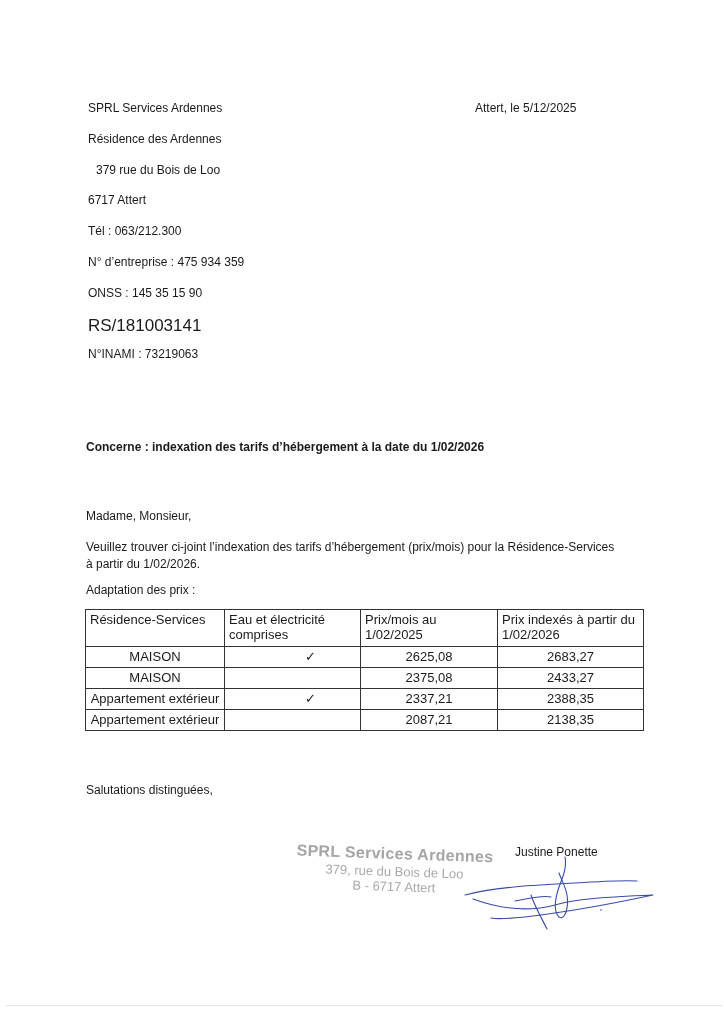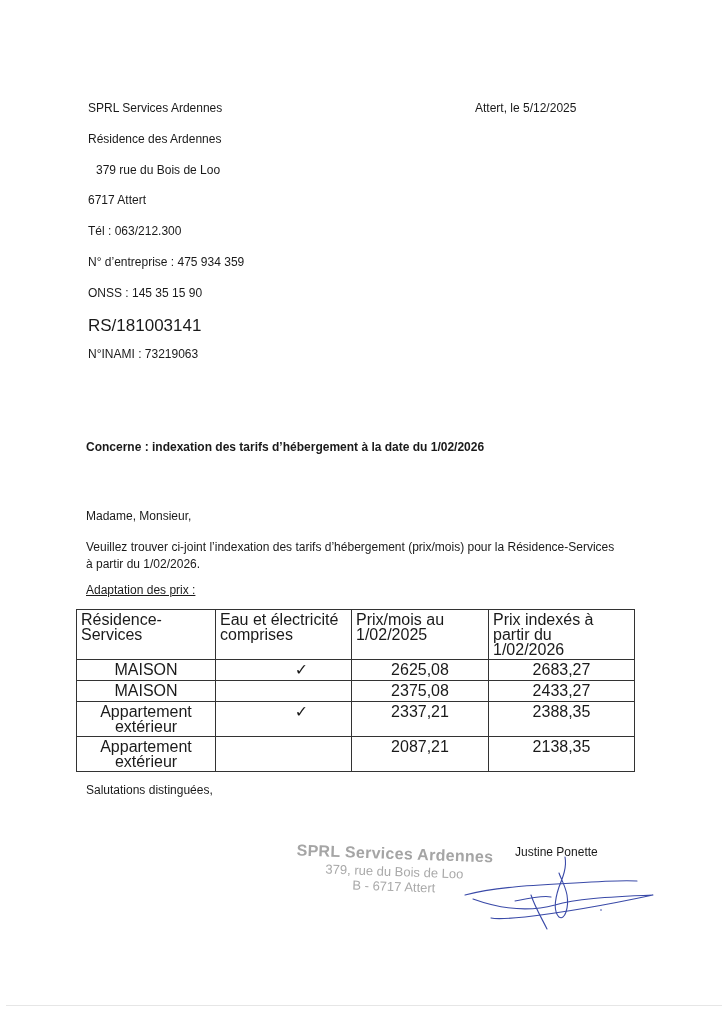--- a/index.html
+++ b/index.html
@@ -2,24 +2,24 @@
 <html><head>
 <meta charset="utf-8">
 <style>
   html, body { margin: 0; padding: 0; background: #ffffff; }
   body { width: 724px; height: 1024px; position: relative; overflow: hidden;
          font-family: "Liberation Sans", sans-serif; color: #1a1a1a; }
   .abs { position: absolute; white-space: nowrap; }
   .t { font-size: 12px; line-height: 14px; }
   .arial { font-family: "Liberation Sans", sans-serif; font-size: 17px; }
   .bold { font-weight: bold; }
-  .ul { text-decoration: underline; }
+  .ul { }
 
-  table.prices { position: absolute; left: 76px; top: 609px; width: 558px;
-    border-collapse: collapse; font-size: 16px; line-height: 15px; table-layout: fixed; }
+  table.prices { position: absolute; left: 85px; top: 609px; width: 558px;
+    border-collapse: collapse; font-size: 13px; line-height: 15px; table-layout: fixed; }
   table.prices td { border: 1px solid #333; padding: 2px 4px; vertical-align: top; color: #1a1a1a; }
   table.prices tr.head td { height: 32px; }
   table.prices tr.row td { height: 16px; text-align: center; }
   td.check { text-align: left; padding-left: 40px !important; }
 
   .stamp { position: absolute; left: 296px; top: 845px; color: #a9a9a9; transform: rotate(2deg);
            text-align: center; font-family: "Liberation Sans", sans-serif; }
   .stamp .s1 { font-size: 16px; font-weight: bold; letter-spacing: 0.3px; color: #a5a5a5; }
   .stamp .s2 { font-size: 13px; margin-top: 1px; }
   .stamp .s3 { font-size: 13px; }

